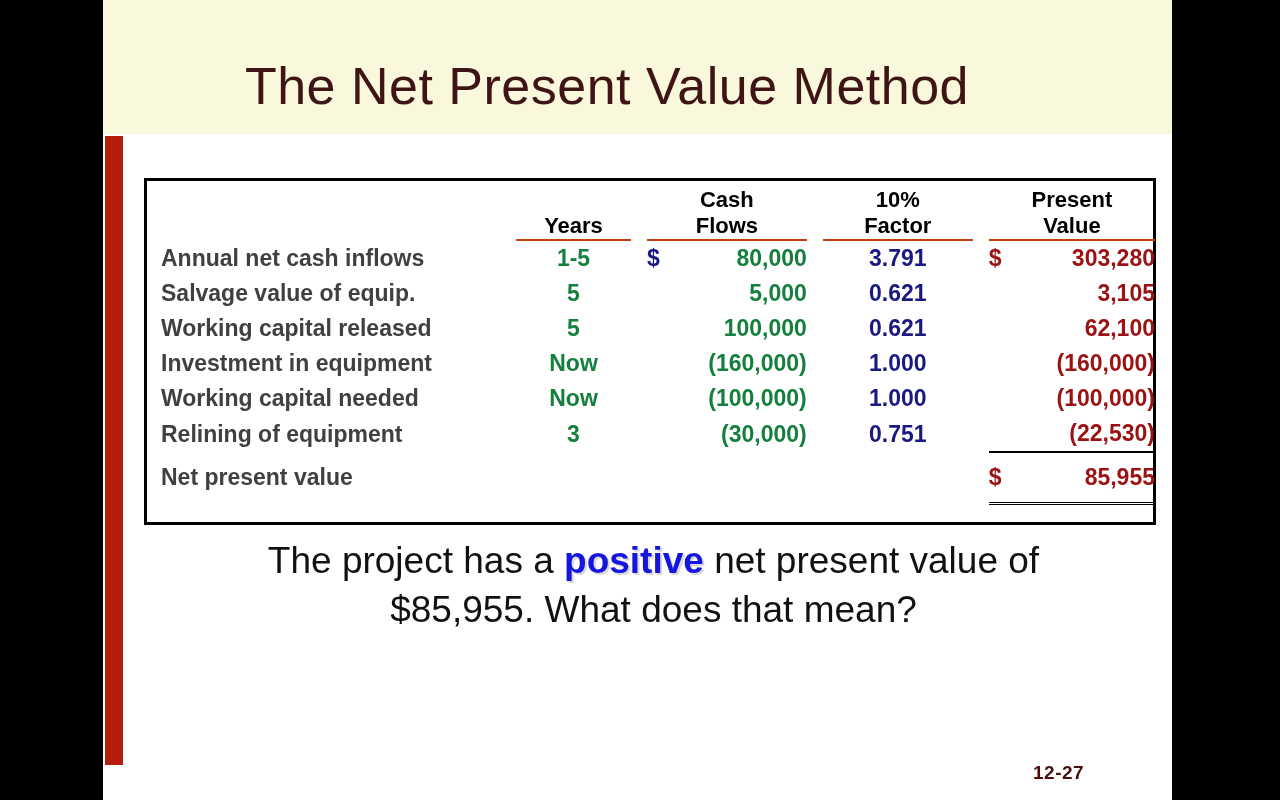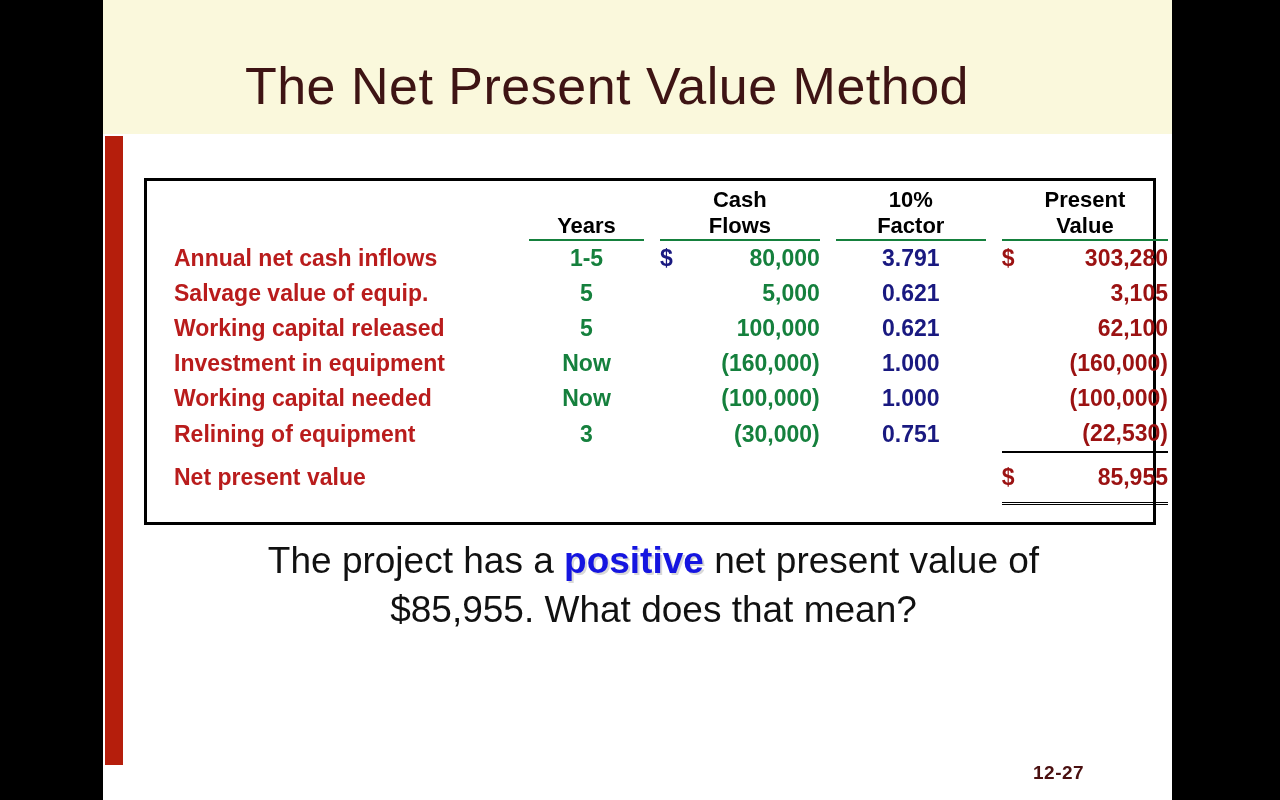--- a/index.html
+++ b/index.html
@@ -71,21 +71,21 @@
     top: 178px;
     width: 1012px;
     height: 347px;
     border: 3px solid #000000;
     background: #ffffff;
     box-sizing: border-box;
   }
 
   table.npv-table {
     position: absolute;
-    left: 27px;
+    left: 14px;
     top: 6px;
     border-collapse: collapse;
     font-size: 22px;
     font-weight: bold;
     width: 994px;
   }
   table.npv-table td, table.npv-table th {
     padding: 0;
     margin: 0;
     vertical-align: bottom;
@@ -95,36 +95,36 @@
   
   .hdr {
     color: #000000;
     font-size: 22px;
     text-align: center;
     font-weight: bold;
     line-height: 26px;
     padding-bottom: 2px;
   }
   .hdr-line {
-    border-bottom: 2px solid #15803d;
+    border-bottom: 2px solid #c2410c;
   }
   .hdr-blank { border-bottom: none; }
 
   .col-label  { width: 355px; text-align: left; }
   .col-years  { width: 115px; text-align: center; }
   .col-flows  { width: 175px; }
   .col-factor { width: 150px; text-align: center; }
   .col-pv     { width: 185px; }
 
   
   .gap { width: 16px; }
 
   
   .rlabel {
-    color: #b91c1c;
+    color: #404040;
     text-align: left;
     font-size: 23px;
     line-height: 35px;
     white-space: nowrap;
   }
   .ryears {
     color: #15803d;
     text-align: center;
     font-size: 23px;
     line-height: 35px;

